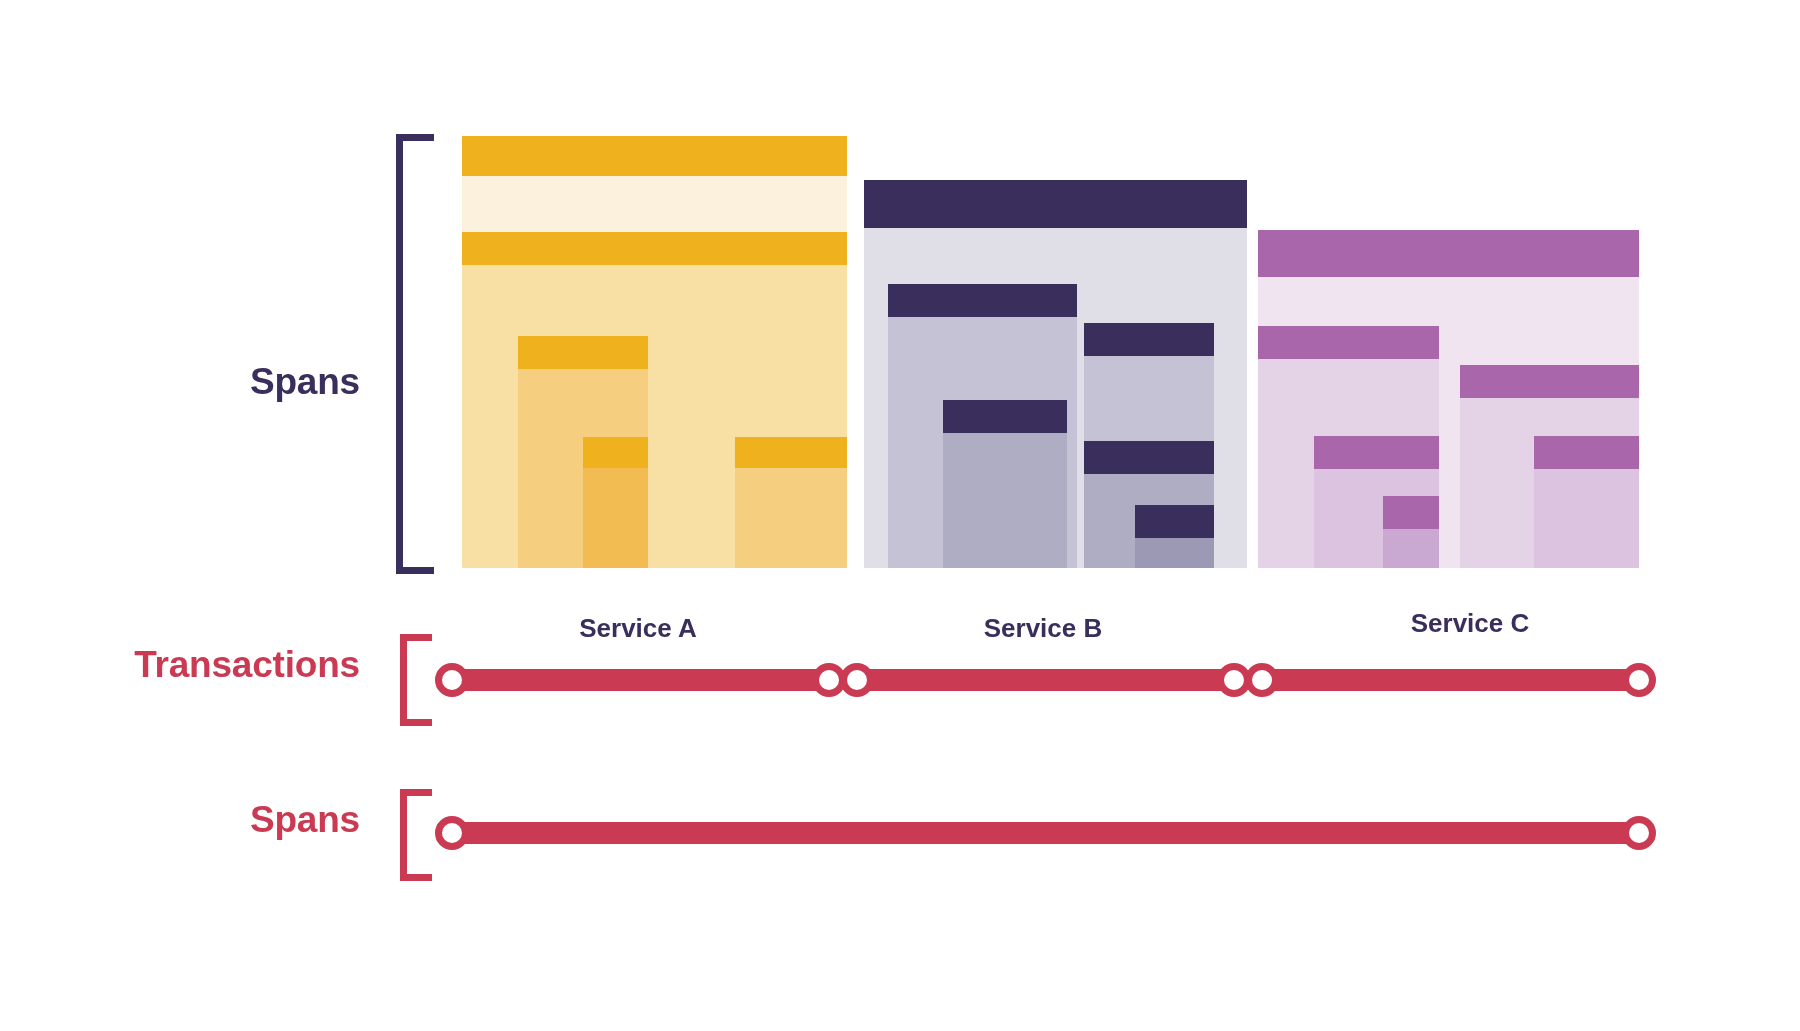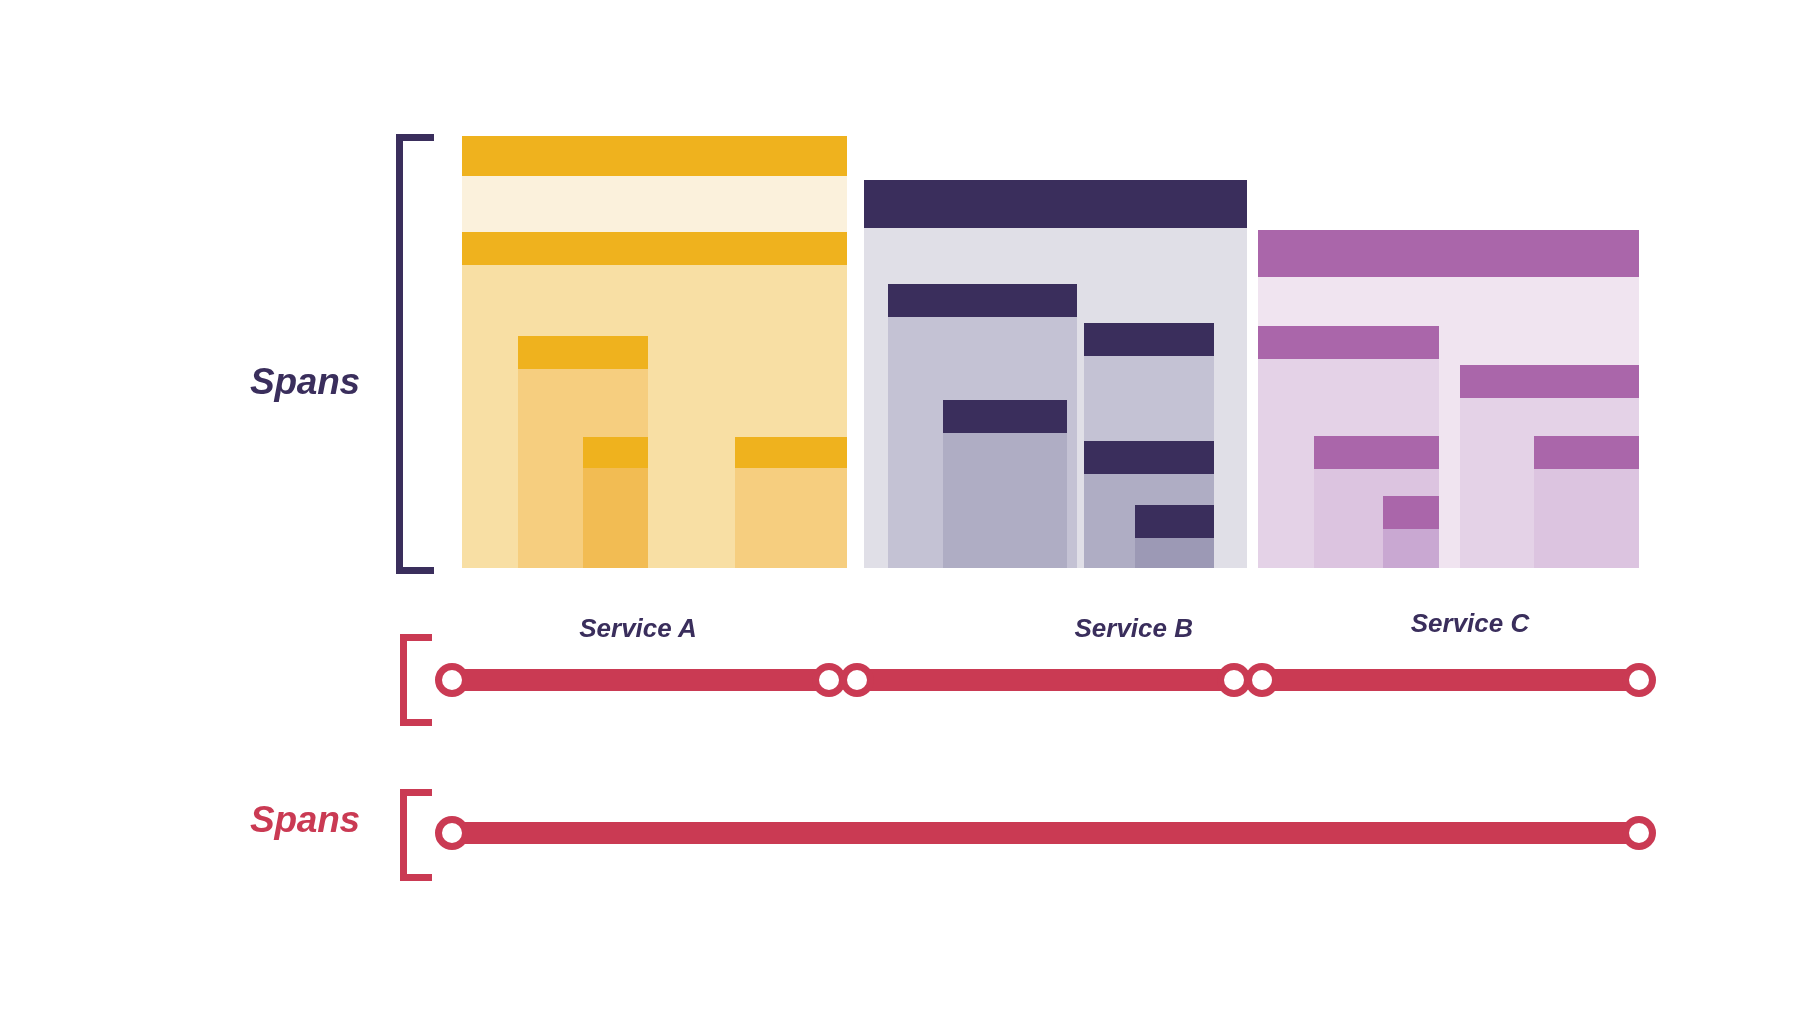--- a/index.html
+++ b/index.html
@@ -3,21 +3,21 @@
 <meta charset="utf-8">
 <style>
   html,body{margin:0;padding:0;}
   body{
     width:1800px;height:1031px;
     background:#ffffff;
     font-family:"Liberation Sans", sans-serif;
     overflow:hidden;
     position:relative;
   }
-  #stage{position:absolute;left:0;top:0;width:1800px;height:1031px;font-style:italic;}
+  #stage{position:absolute;left:0;top:0;width:1800px;height:1031px;}
 
   
   .row-label{
     position:absolute;
     font-weight:bold;
     white-space:nowrap;
     text-align:right;
     letter-spacing:-0.2px;
   }
   #label-spans{
@@ -90,20 +90,21 @@
     background:#ffffff;
   }
 </style>
 </head>
 <body>
 
 <div id="stage">
 
   <div class="row-label" id="label-spans">Spans</div>
 
+  <div class="row-label" id="label-transactions">Transactions</div>
 
   <div class="row-label" id="label-trace">Spans</div>
 
   <div class="bracket" id="bracket-spans"></div>
   <div class="bracket" id="bracket-transactions"></div>
   <div class="bracket" id="bracket-trace"></div>
 
   <div id="spans-area">
       <div class="span-group" style="left: 0px; top: 0px; width: 1800px; height: 600px;">
         <div class="span" style="left: 462px; top: 136px; width: 385px; height: 432px;">
@@ -180,21 +181,21 @@
         </div>
         <div class="span" style="left: 1534px; top: 436px; width: 105px; height: 132px;">
           <div class="body" style="top: 33px; height: 99px; background: rgb(220, 196, 224);"></div>
           <div class="hdr" style="height: 33px; background: rgb(170, 102, 170);"></div>
         </div>
       </div>
     </div>
 
   <div id="service-captions">
       <div class="service-caption" style="left: 488px; top: 613px; width: 300px;">Service A</div>
-      <div class="service-caption" style="left: 893px; top: 613px; width: 300px; text-align: right;">Service B</div>
+      <div class="service-caption" style="left: 893px; top: 613px; width: 300px;">Service B</div>
       <div class="service-caption" style="left: 1320px; top: 608px; width: 300px;">Service C</div>
     </div>
 
   <div id="transactions-area">
       <div class="tline" style="left: 452px; top: 669px; width: 377px;"></div>
       <div class="tnode" style="left: 435px; top: 663px;"></div>
       <div class="tnode" style="left: 812px; top: 663px;"></div>
       <div class="tline" style="left: 857px; top: 669px; width: 377px;"></div>
       <div class="tnode" style="left: 840px; top: 663px;"></div>
       <div class="tnode" style="left: 1217px; top: 663px;"></div>

